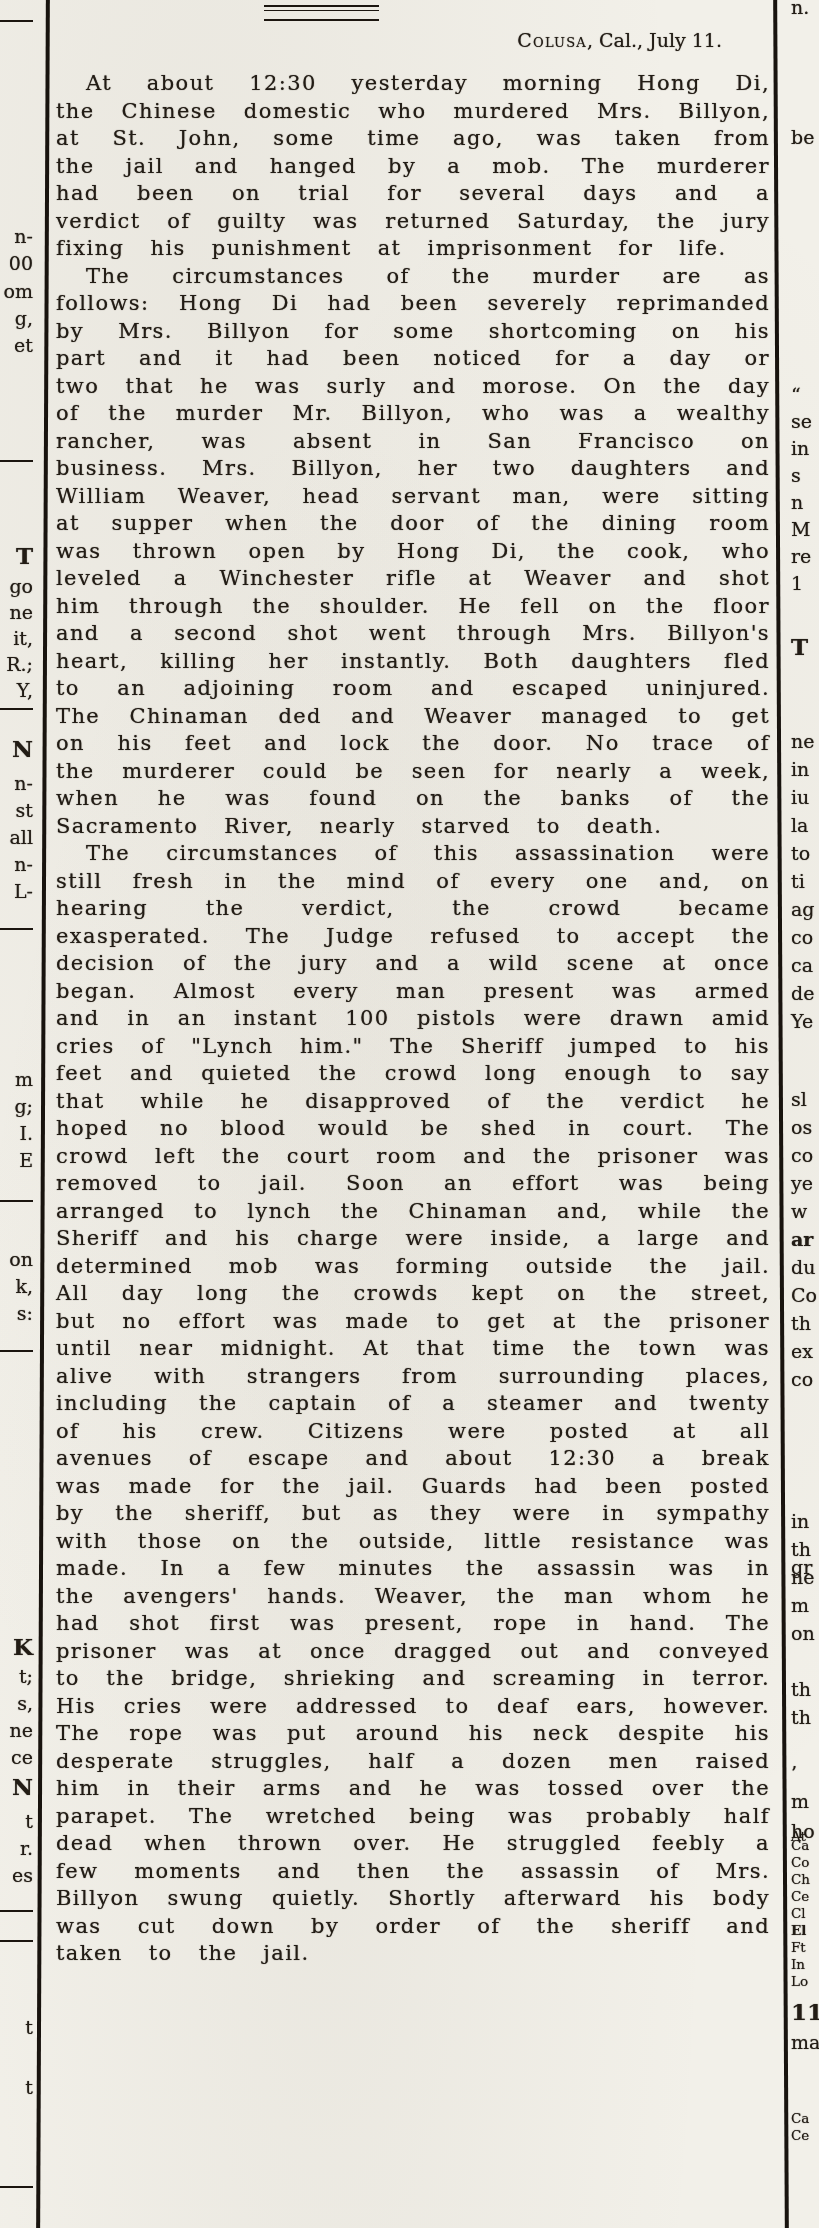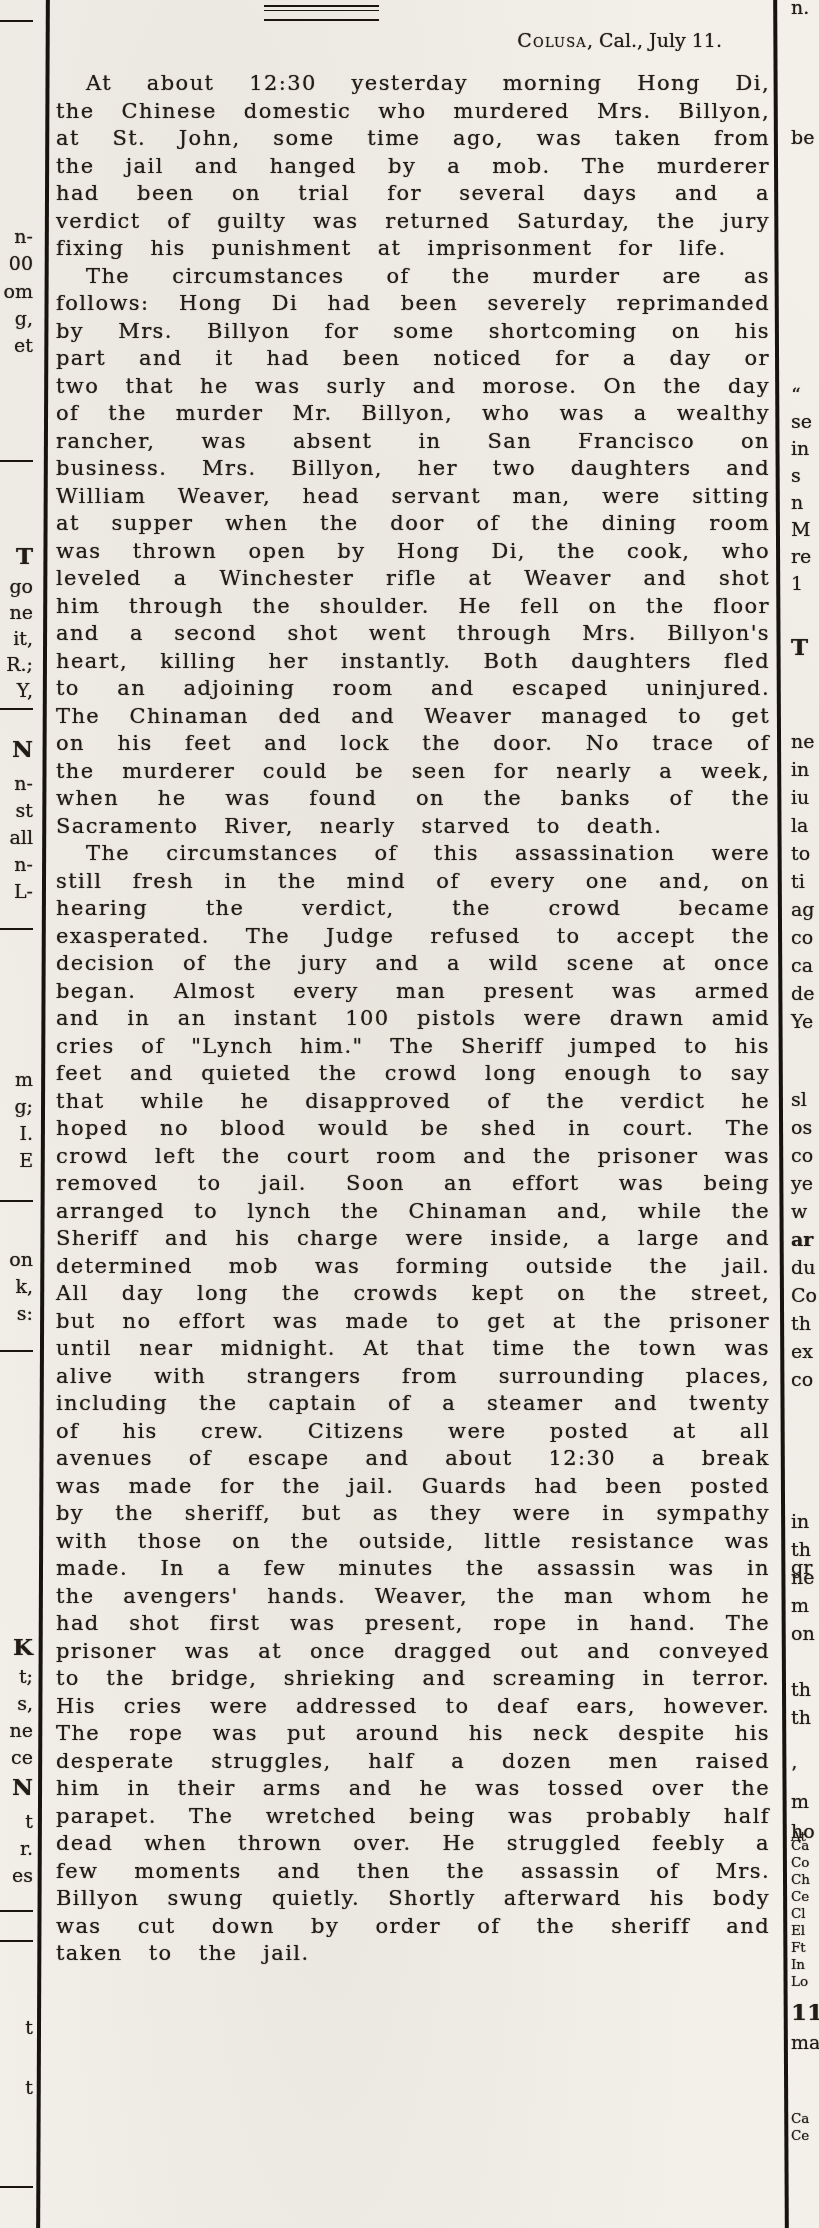--- a/index.html
+++ b/index.html
@@ -158,21 +158,21 @@
       <span class="frag" style="top: 1706px;">th</span>
       <span class="frag" style="top: 1820px;">ho</span>
       <span class="frag" style="top: 1762px;">’</span>
       <span class="frag" style="top: 1790px;">m</span>
       <span class="frag small" style="top: 1805px; margin-top: 24px;">At</span>
       <span class="frag small" style="top: 1838px;">Ca</span>
       <span class="frag small" style="top: 1855px;">Co</span>
       <span class="frag small" style="top: 1872px;">Ch</span>
       <span class="frag small" style="top: 1889px;">Ce</span>
       <span class="frag small" style="top: 1906px;">Cl</span>
-      <span class="frag small" style="top: 1923px;">El</span>
+      <span class="frag small" style="top: 1923px; font-weight: bold;">El</span>
       <span class="frag small" style="top: 1940px;">Ft</span>
       <span class="frag small" style="top: 1957px;">In</span>
       <span class="frag small" style="top: 1974px;">Lo</span>
       <span class="frag big" style="top: 2001px;">11</span>
       <span class="frag" style="top: 2031px;">ma</span>
       <span class="frag small" style="top: 2111px;">Ca</span>
       <span class="frag small" style="top: 2128px;">Ce</span>
     </div>
 
   <div class="column ink">

